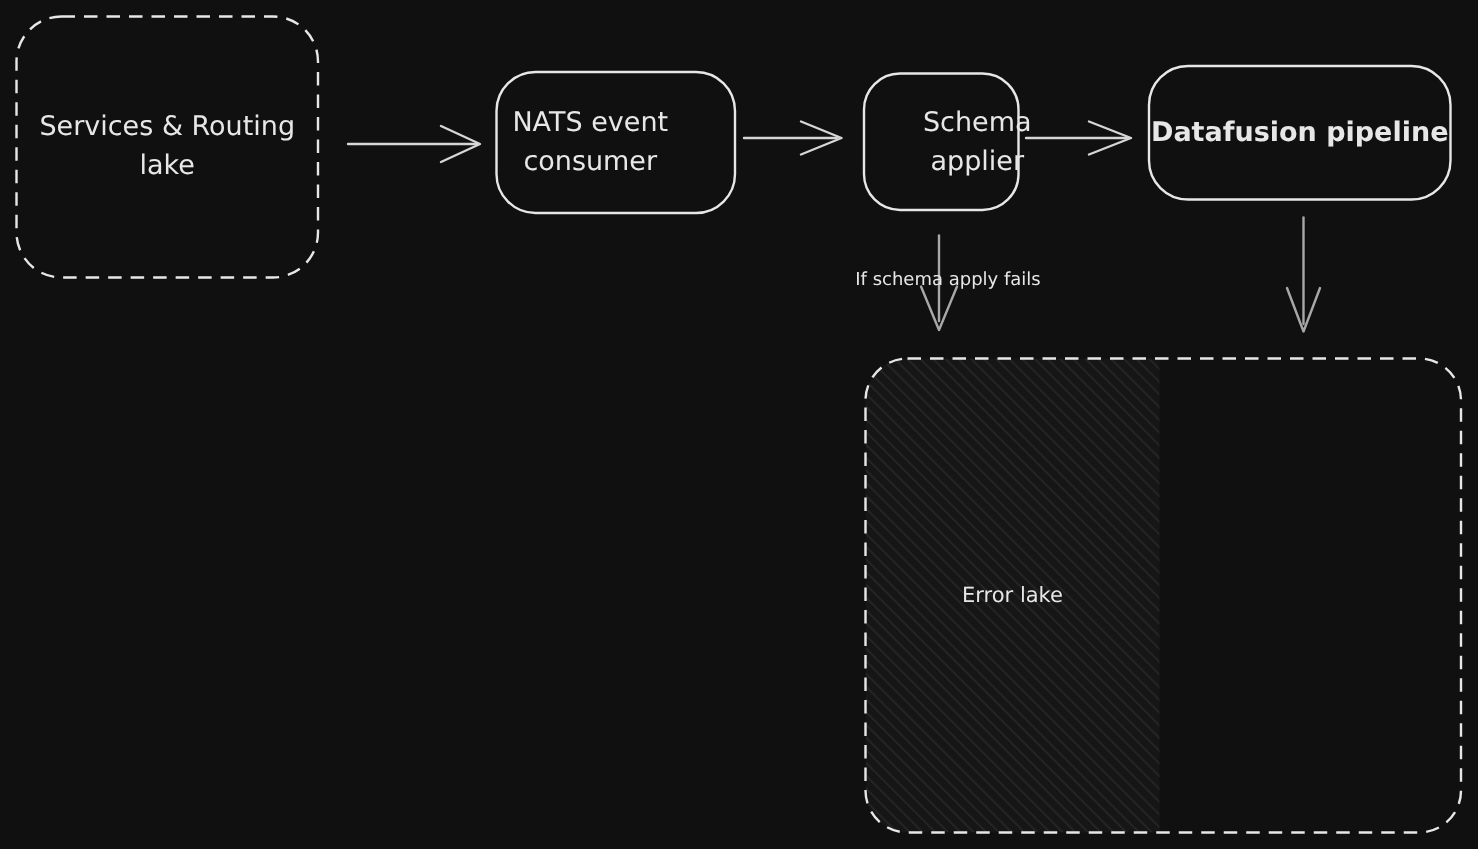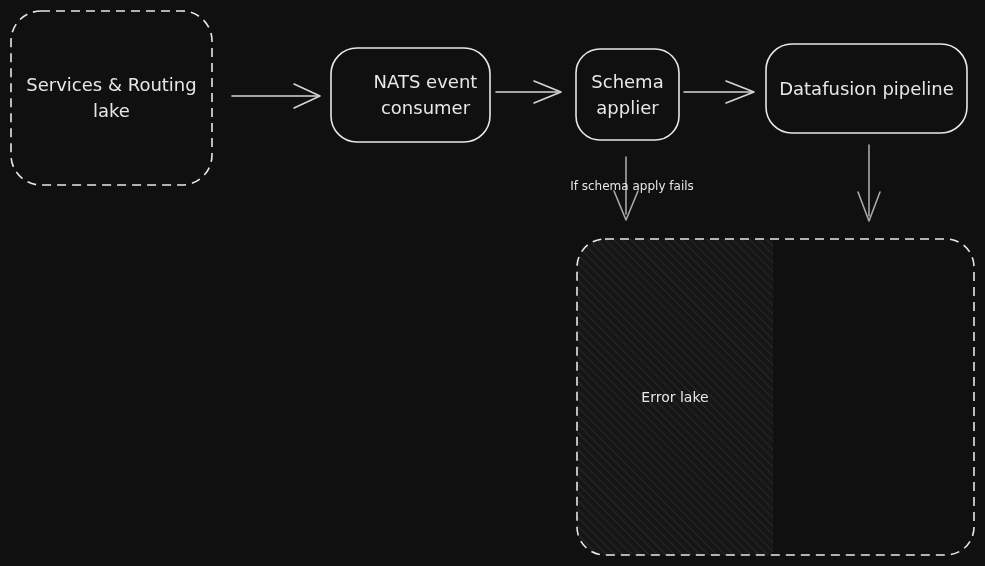--- a/index.html
+++ b/index.html
@@ -114,31 +114,31 @@
       <path d="M869 145 V216"></path>
       <path d="M858 192 L869 221 L880 192"></path>
     </g>
   </svg>
 
   <div class="node-label" style="left:11px; top:11px; width:201px; height:174px;">
     <div>Services &amp; Routing</div>
     <div>lake</div>
   </div>
 
-  <div class="node-label" style="left:346px; top:48px; width:159px; height:94px;text-align:center;">
+  <div class="node-label" style="left:314px; top:48px; width:159px; height:94px;text-align:center;">
     <div>NATS event</div>
     <div>consumer</div>
   </div>
 
-  <div class="node-label" style="left:576px; top:49px; width:103px; height:91px;">
+  <div class="node-label" style="left:600px; top:49px; width:103px; height:91px;">
     <div>Schema</div>
     <div>applier</div>
   </div>
 
-  <div class="node-label" style="left:766px; top:44px; width:201px; height:89px;">
+  <div class="node-label" style="left:766px; top:44px; width:201px; height:89px;font-weight:bold;">
     <div>Datafusion pipeline</div>
   </div>
 
   <div class="annotation">If schema apply fails</div>
 
   <div class="lake-label error">Error lake</div>
 
 </div>
 
 </body></html>

